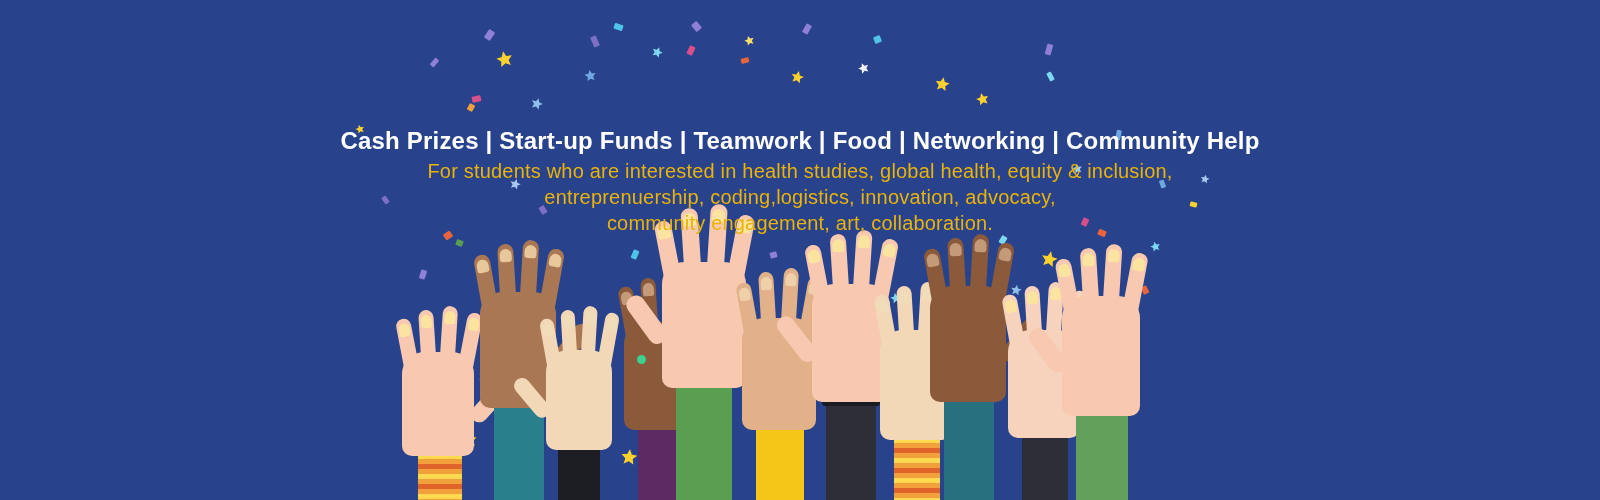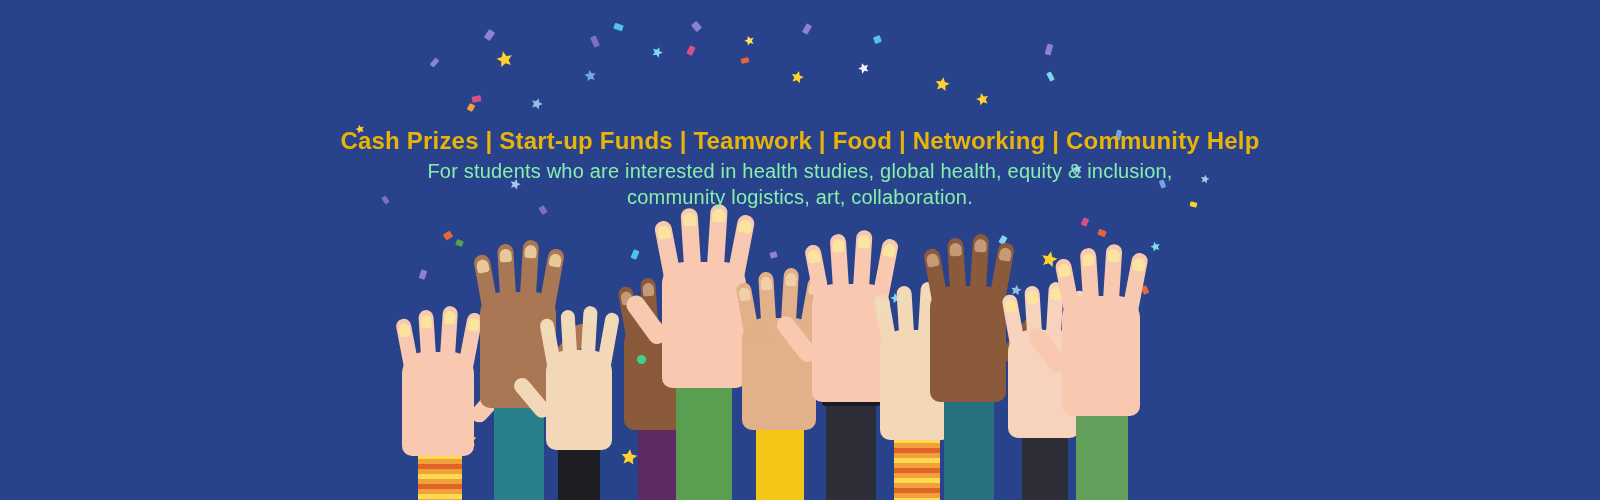--- a/index.html
+++ b/index.html
@@ -51,36 +51,36 @@
     top: 128px;
     width: 1600px;
     text-align: center;
   }
   .subline {
     display: inline-block;
     font-family: "Liberation Sans", sans-serif;
     font-weight: bold;
     font-size: 24px;
     line-height: 1.1;
-    color: #eab308;
+    color: #ffffff;
     letter-spacing: 0.2px;
   }
   .body-wrap {
     position: absolute;
     left: 0;
     top: 158px;
     width: 1600px;
     text-align: center;
   }
   .bodyline {
     display: block;
     font-family: "Liberation Sans", sans-serif;
     font-size: 20px;
     line-height: 26px;
-    color: #86efac;
+    color: #eab308;
     letter-spacing: 0.2px;
   }
 
   
   .conf { position: absolute; }
   .conf.rect { border-radius: 1px; }
   .star {
     position: absolute;
     display: block;
   }
@@ -442,17 +442,18 @@
 
   <div id="text-layer">
 
 
     <div class="subline-wrap">
       <span class="subline">Cash Prizes | Start-up Funds | Teamwork | Food | Networking | Community Help</span>
     </div>
 
     <div class="body-wrap">
       <span class="bodyline">For students who are interested in health studies, global health, equity &amp; inclusion,</span>
-      <span class="bodyline">community logistics, art, collaboration.</span>
+      <span class="bodyline">entreprenuership, coding,logistics, innovation, advocacy,</span>
+      <span class="bodyline">community engagement, art, collaboration.</span>
     </div>
 
   </div>
 </div>
 
 </body></html>

